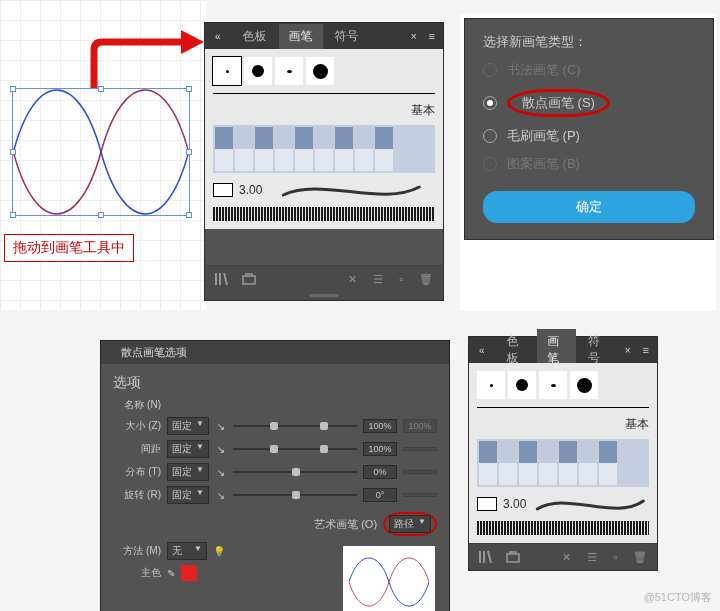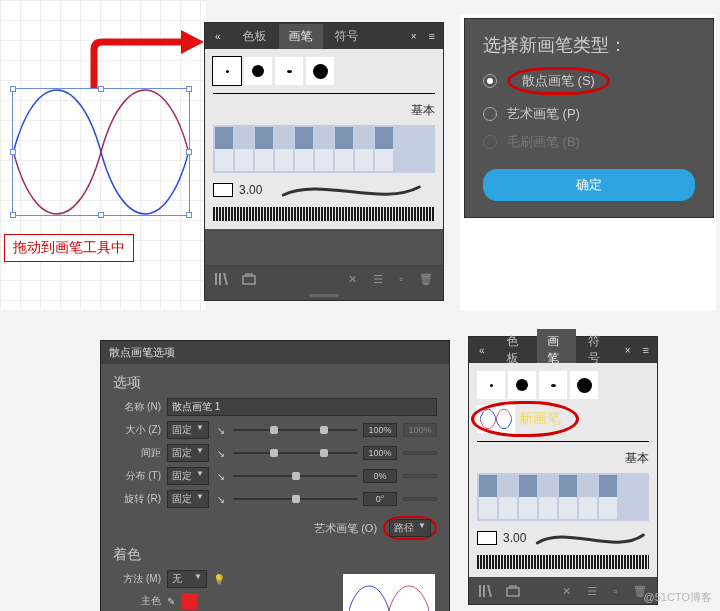--- a/index.html
+++ b/index.html
@@ -55,35 +55,35 @@
   .panel-footer{display:flex;align-items:center;justify-content:flex-end;gap:16px;padding:6px 10px;border-top:1px solid #414141;background:#4a4a4a;}
   .panel-footer .left-icons{display:flex;gap:10px;margin-right:auto;}
   .ficon{width:16px;height:14px;opacity:.7}
   .panel-drag{height:8px;background:#4a4a4a;display:flex;justify-content:center;}
   .panel-drag span{width:30px;height:3px;background:#666;border-radius:2px;margin-top:2px;}
 
   
   .dlg-new{position:absolute;left:464px;top:18px;width:250px;background:#535353;color:#ddd;border:1px solid #2d2d2d;}
   .dlg-new .ttl{background:#fff;color:#222;padding:6px 10px;font-size:13px;}
   .dlg-new .bdy{padding:14px 18px 16px;}
-  .dlg-new .hdr{font-size:18px;margin-bottom:10px;color:#ccc;}
+  .dlg-new .hdr{font-size:13px;margin-bottom:10px;color:#ccc;}
   .radio-row{display:flex;align-items:center;gap:10px;margin:10px 0;color:#ccc;font-size:13px;}
   .radio-row.dis{color:#777;}
   .radio{width:14px;height:14px;border:1px solid #aaa;border-radius:50%;display:inline-flex;align-items:center;justify-content:center;}
   .radio.dis{border-color:#666;}
   .radio .dot{width:6px;height:6px;border-radius:50%;background:#fff;}
   .circle-hi{border:3px solid #d30000;border-radius:50%/60%;padding:2px 12px;display:inline-block;text-align:right;}
   .btn-row{display:flex;gap:14px;margin-top:18px;}
   .btn{flex:1;text-align:center;padding:7px 0;border-radius:14px;font-size:13px;}
   .btn.ok{background:#2da3e0;color:#fff;}
   .btn.cancel{border:1px solid #ccc;color:#eee;}
 
   
   .dlg-opt{position:absolute;left:100px;top:340px;width:350px;background:#535353;color:#c8c8c8;border:1px solid #222;}
-  .dlg-opt .ttl2{background:#414141;color:#ddd;font-size:11px;padding:4px 8px;}
+  .dlg-opt .ttl2{background:#414141;color:#ddd;font-size:11px;padding:4px 20px;}
   .dlg-opt .bd2{padding:10px 12px 12px;}
   .sect{font-size:14px;margin-bottom:6px;}
   .orow{display:flex;align-items:center;gap:6px;margin:5px 0;font-size:10px;}
   .olabel{width:48px;text-align:right;}
   .osel{background:#414141;border:1px solid #2b2b2b;padding:1px 4px;min-width:40px;display:flex;align-items:flex-start;justify-content:space-between;font-size:10px;}
   .osel .car{font-size:8px;margin-left:4px;}
   .flip{width:12px;text-align:center;}
   .slider{flex:1;height:10px;position:relative;}
   .slider .track{position:absolute;top:4px;left:0;right:0;height:2px;background:#333;}
   .slider .th{position:absolute;top:1px;width:8px;height:8px;background:#bfbfbf;border-radius:2px;}
@@ -209,48 +209,51 @@
     <span style="opacity:.5">🗑</span>
   </div>
   <div class="panel-drag">
       <span></span>
     </div>
 </div>
 
 <div class="dlg-new">
   <div class="bdy">
     <div class="hdr">选择新画笔类型：</div>
+    <div class="radio-row dis">
+        <span class="radio dis"></span>
+        <span>书法画笔 (C)</span>
+      </div>
     <div class="radio-row">
         <span class="radio">
           <span class="dot"></span>
         </span>
         <span class="circle-hi">散点画笔 (S)</span>
       </div>
     <div class="radio-row">
         <span class="radio"></span>
-        <span>艺术画笔 (P)</span>
+        <span>毛刷画笔 (P)</span>
       </div>
     <div class="radio-row dis">
         <span class="radio dis"></span>
-        <span>毛刷画笔 (B)</span>
+        <span>图案画笔 (B)</span>
       </div>
     <div class="btn-row">
       <div class="btn ok">确定</div>
     </div>
   </div>
 </div>
 
 <div class="dlg-opt">
   <div class="ttl2">散点画笔选项</div>
   <div class="bd2">
     <div class="sect">选项</div>
 
     <div class="orow">
       <span class="olabel">名称 (N)</span>
-      <span class="txtinp" style="flex:1">散点画笔 1</span>
     </div>
 
     <div class="orow">
       <span class="olabel">大小 (Z)</span>
       <span class="osel">
           <span>固定</span>
           <span class="car">▼</span>
         </span>
       <span class="flip">↘</span>
       <div class="slider">
@@ -308,21 +311,20 @@
     <div class="rrow">
       <span>艺术画笔 (O)</span>
       <span class="rcirc">
           <span class="osel">
             <span>路径</span>
             <span class="car">▼</span>
           </span>
         </span>
     </div>
 
-    <div class="sect">着色</div>
 
     <div class="preview">
       <svg width="80" height="56" viewBox="0 0 80 56">
           <path d="M0 28 C 10 -4,30 -4,40 28 C50 60,70 60,80 28" stroke="#2b4bd6" fill="none"></path>
           <path d="M0 28 C 10 60,30 60,40 28 C50 -4,70 -4,80 28" stroke="#c9457a" fill="none"></path>
         </svg>
     </div>
 
     <div class="orow">
       <span class="olabel">方法 (M)</span>
@@ -358,30 +360,20 @@
       <div class="dot-cell">
           <span style="width:12px;height:12px"></span>
         </div>
       <div class="dot-cell">
           <span style="width:5px;height:3px;border-radius:50%"></span>
         </div>
       <div class="dot-cell">
           <span style="width:15px;height:15px"></span>
         </div>
     </div>
-    <div style="display:flex;align-items:center;margin:4px 0 6px;position:relative">
-      <div class="newb-box">
-        <svg width="32" height="22" viewBox="0 0 32 22">
-            <path d="M0 11 C4 -2,12 -2,16 11 C20 24,28 24,32 11" stroke="#2b4bd6" fill="none" stroke-width="1"></path>
-            <path d="M0 11 C4 24,12 24,16 11 C20 -2,28 -2,32 11" stroke="#c9457a" fill="none" stroke-width="1"></path>
-          </svg>
-      </div>
-      <span class="newb-label">新画笔</span>
-      <div class="newb-hi" style="left:-6px;top:-4px"></div>
-    </div>
     <div class="divider-line"></div>
     <div class="base-label">基本</div>
     <div style="background:#c5cee0;padding:2px;">
       <div class="pattern-row">
           <div class="pattern-cell"></div>
           <div class="pattern-cell alt"></div>
           <div class="pattern-cell"></div>
           <div class="pattern-cell alt"></div>
           <div class="pattern-cell"></div>
           <div class="pattern-cell alt"></div>

